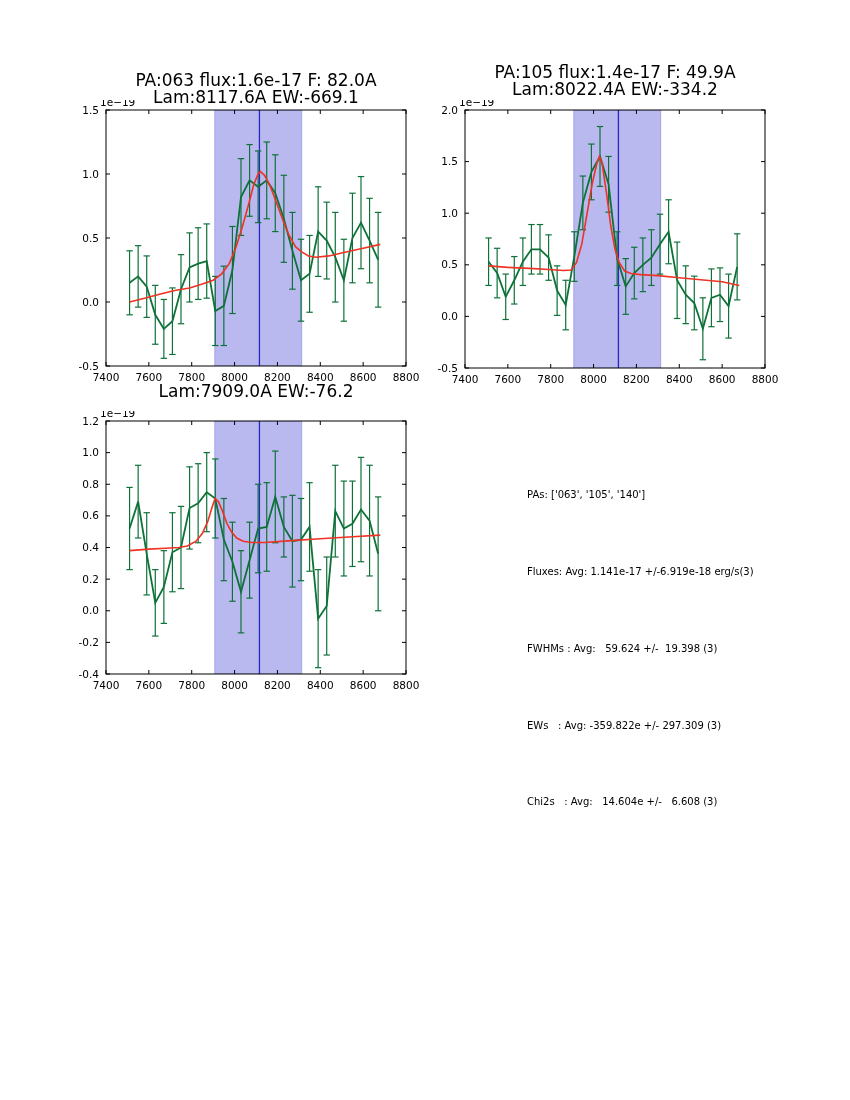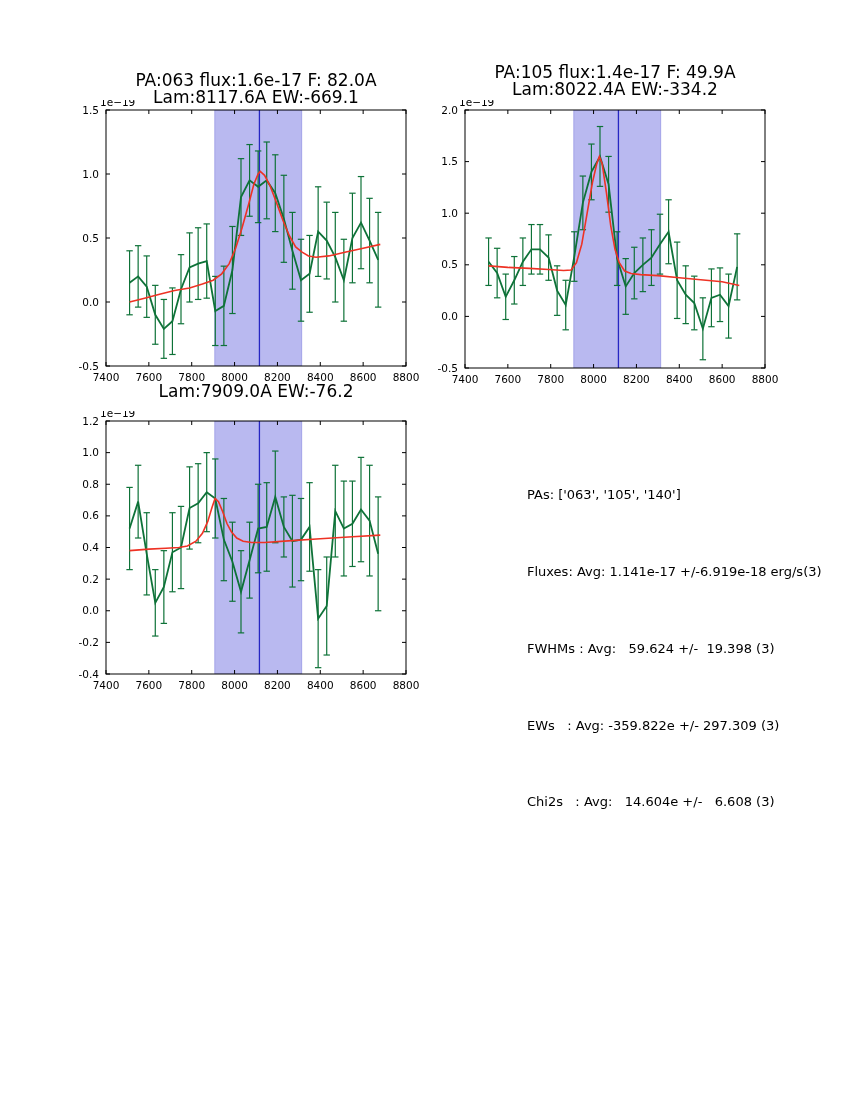--- a/index.html
+++ b/index.html
@@ -7,21 +7,21 @@
     width:850px;height:1100px;background:#ffffff;position:relative;
     font-family:"DejaVu Sans", sans-serif;color:#000;overflow:hidden;
   }
   .plot-title{
     position:absolute;width:360px;text-align:center;
     font-size:17px;line-height:16.5px;color:#000;
   }
   .chart-svg{position:absolute;}
   .stats-panel{
     position:absolute;left:527px;top:431px;
-    font-size:13px;line-height:25.6px;white-space:pre;color:#000;
+    font-size:10px;line-height:25.6px;white-space:pre;color:#000;
   }
   svg text{font-family:"DejaVu Sans", sans-serif;font-size:10.5px;fill:#000;}
 </style>
 </head>
 <body>
 
 <div>
 
   <div class="plot-title" style="left:76px;top:72px">
     <div>PA:063 flux:1.6e-17 F: 82.0A</div>

